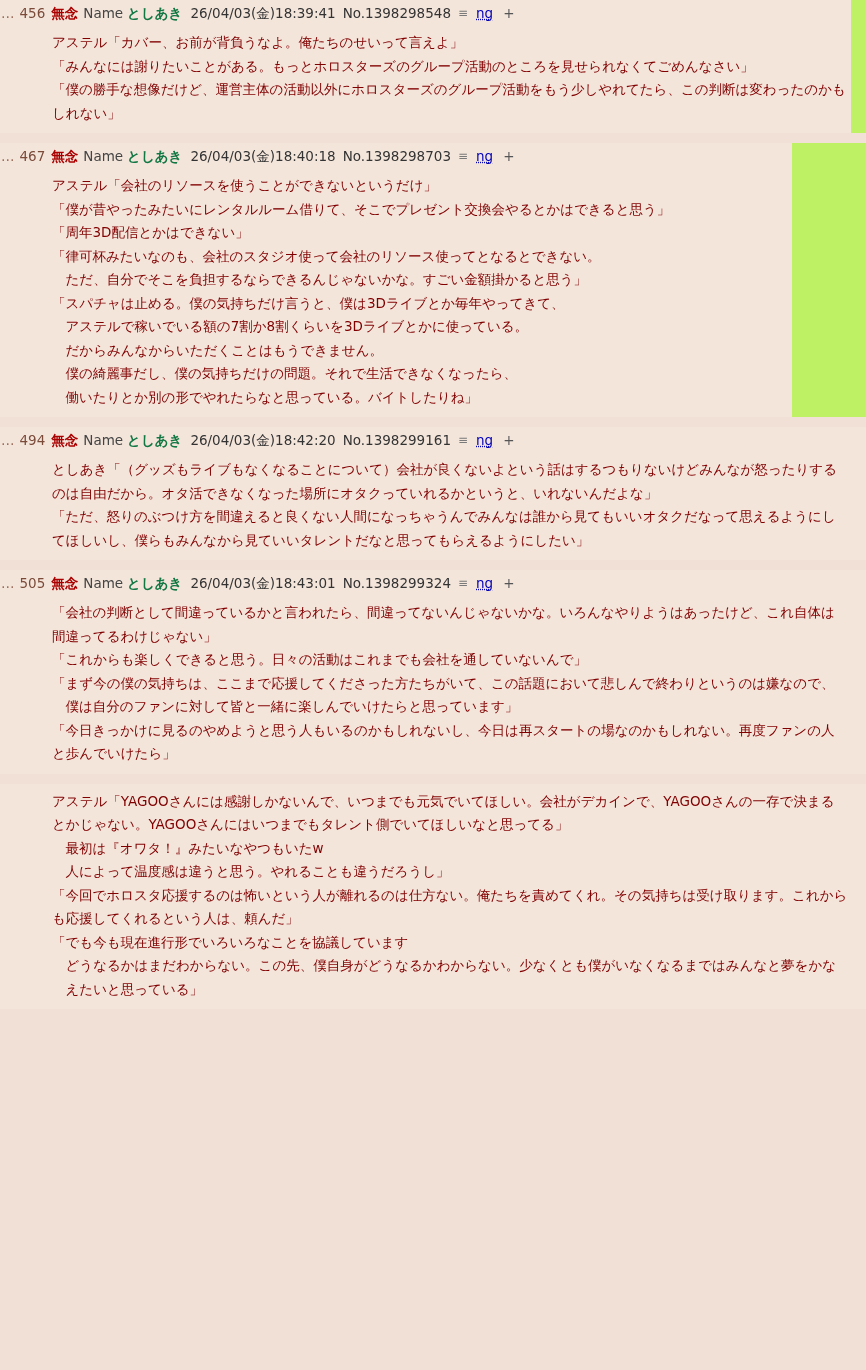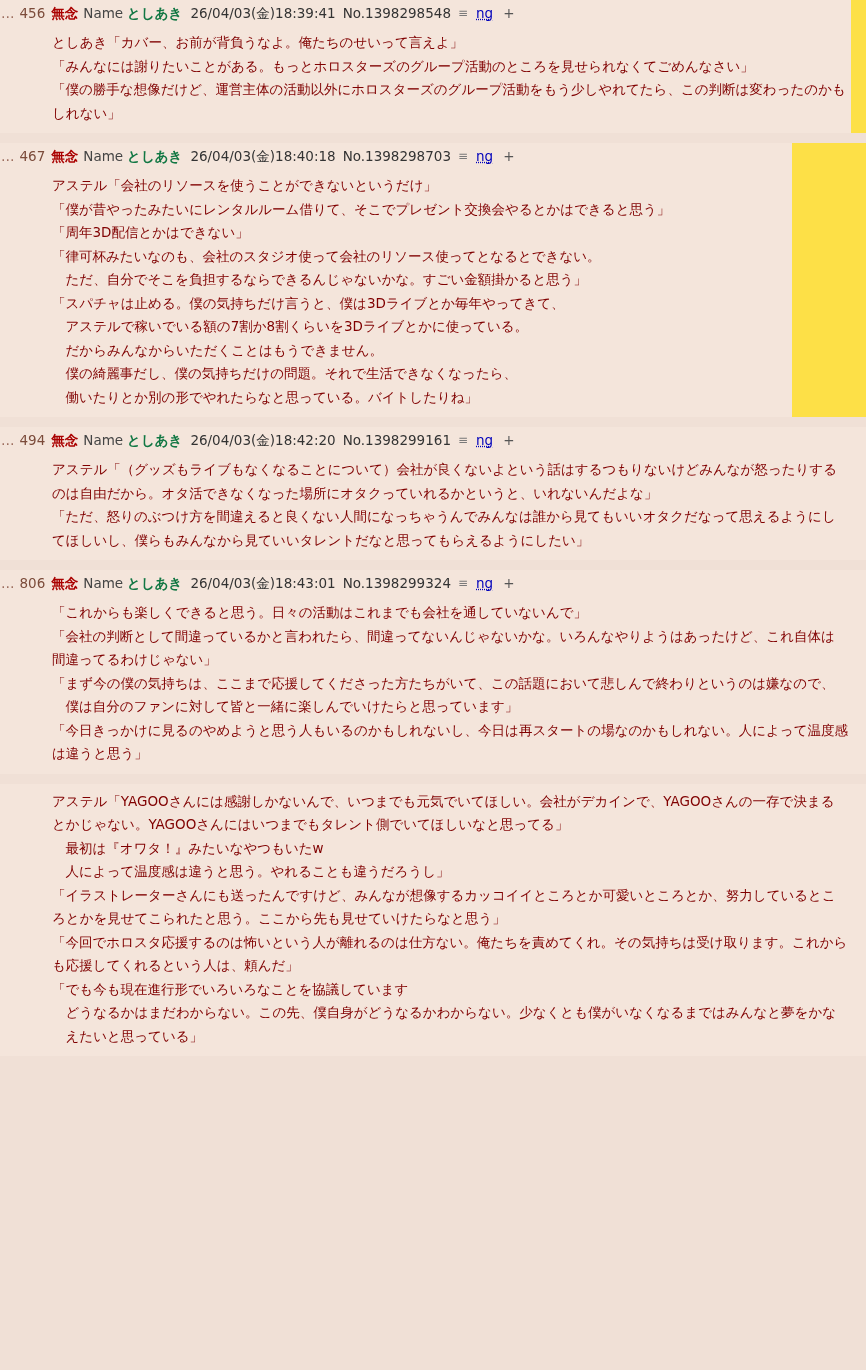--- a/index.html
+++ b/index.html
@@ -12,21 +12,21 @@
     font-family: "DejaVu Sans", "Liberation Sans", sans-serif;
     font-size: 13.5px;
     color: #800000;
     -webkit-font-smoothing: antialiased;
   }
   .thread {
     width: 866px;
   }
   .post {
     position: relative;
-    background: #fde047;
+    background: #bef264;
     margin: 0;
     padding: 0 0 6px 0;
   }
   .post-head {
     font-size: 13.5px;
     line-height: 20px;
     white-space: nowrap;
     padding: 3px 0 2px 0;
   }
   .dots {
@@ -111,21 +111,21 @@
 </style>
 </head>
 <body>
 
 <div class="thread" id="thread">
     <div class="post">
       <div class="band" style="width: 851px;"></div>
       <div class="content">
         <div class="post-head"><span class="dots">…</span><span class="pnum">456</span><span class="muen">無念</span><span class="namelabel">Name</span><span class="name">としあき</span><span class="date">26/04/03(金)18:39:41</span><span class="idno">No.1398298548</span><span class="menu-icon">≡</span><span class="ng">ng</span><span class="plus">+</span></div>
         <div class="body">
-          <p>としあき「カバー、お前が背負うなよ。俺たちのせいって言えよ」</p>
+          <p>アステル「カバー、お前が背負うなよ。俺たちのせいって言えよ」</p>
           <p>「みんなには謝りたいことがある。もっとホロスターズのグループ活動のところを見せられなくてごめんなさい」</p>
           <p>「僕の勝手な想像だけど、運営主体の活動以外にホロスターズのグループ活動をもう少しやれてたら、この判断は変わったのかもしれない」</p>
         </div>
       </div>
     </div>
     <div class="gap"></div>
     <div class="post">
       <div class="band" style="width: 792px;"></div>
       <div class="content">
         <div class="post-head"><span class="dots">…</span><span class="pnum">467</span><span class="muen">無念</span><span class="namelabel">Name</span><span class="name">としあき</span><span class="date">26/04/03(金)18:40:18</span><span class="idno">No.1398298703</span><span class="menu-icon">≡</span><span class="ng">ng</span><span class="plus">+</span></div>
@@ -142,48 +142,47 @@
           <p class="ind">働いたりとか別の形でやれたらなと思っている。バイトしたりね」</p>
         </div>
       </div>
     </div>
     <div class="gap"></div>
     <div class="post">
       <div class="band" style="width: 866px;"></div>
       <div class="content">
         <div class="post-head"><span class="dots">…</span><span class="pnum">494</span><span class="muen">無念</span><span class="namelabel">Name</span><span class="name">としあき</span><span class="date">26/04/03(金)18:42:20</span><span class="idno">No.1398299161</span><span class="menu-icon">≡</span><span class="ng">ng</span><span class="plus">+</span></div>
         <div class="body">
-          <p>アステル「（グッズもライブもなくなることについて）会社が良くないよという話はするつもりないけどみんなが怒ったりするのは自由だから。オタ活できなくなった場所にオタクっていれるかというと、いれないんだよな」</p>
+          <p>としあき「（グッズもライブもなくなることについて）会社が良くないよという話はするつもりないけどみんなが怒ったりするのは自由だから。オタ活できなくなった場所にオタクっていれるかというと、いれないんだよな」</p>
           <p>「ただ、怒りのぶつけ方を間違えると良くない人間になっちゃうんでみんなは誰から見てもいいオタクだなって思えるようにしてほしいし、僕らもみんなから見ていいタレントだなと思ってもらえるようにしたい」</p>
         </div>
       </div>
     </div>
     <div class="gap"></div>
     <div class="post">
       <div class="band" style="width: 866px;"></div>
       <div class="content">
-        <div class="post-head"><span class="dots">…</span><span class="pnum">806</span><span class="muen">無念</span><span class="namelabel">Name</span><span class="name">としあき</span><span class="date">26/04/03(金)18:43:01</span><span class="idno">No.1398299324</span><span class="menu-icon">≡</span><span class="ng">ng</span><span class="plus">+</span></div>
+        <div class="post-head"><span class="dots">…</span><span class="pnum">505</span><span class="muen">無念</span><span class="namelabel">Name</span><span class="name">としあき</span><span class="date">26/04/03(金)18:43:01</span><span class="idno">No.1398299324</span><span class="menu-icon">≡</span><span class="ng">ng</span><span class="plus">+</span></div>
         <div class="body">
+          <p>「会社の判断として間違っているかと言われたら、間違ってないんじゃないかな。いろんなやりようはあったけど、これ自体は間違ってるわけじゃない」</p>
           <p>「これからも楽しくできると思う。日々の活動はこれまでも会社を通していないんで」</p>
-          <p>「会社の判断として間違っているかと言われたら、間違ってないんじゃないかな。いろんなやりようはあったけど、これ自体は間違ってるわけじゃない」</p>
           <p>「まず今の僕の気持ちは、ここまで応援してくださった方たちがいて、この話題において悲しんで終わりというのは嫌なので、</p>
           <p class="ind">僕は自分のファンに対して皆と一緒に楽しんでいけたらと思っています」</p>
-          <p>「今日きっかけに見るのやめようと思う人もいるのかもしれないし、今日は再スタートの場なのかもしれない。人によって温度感は違うと思う」</p>
+          <p>「今日きっかけに見るのやめようと思う人もいるのかもしれないし、今日は再スタートの場なのかもしれない。再度ファンの人と歩んでいけたら」</p>
         </div>
       </div>
     </div>
     <div class="gap"></div>
     <div class="post">
       <div class="band" style="width: 866px;"></div>
       <div class="content">
         <div class="body">
           <p>アステル「YAGOOさんには感謝しかないんで、いつまでも元気でいてほしい。会社がデカインで、YAGOOさんの一存で決まるとかじゃない。YAGOOさんにはいつまでもタレント側でいてほしいなと思ってる」</p>
           <p class="ind">最初は『オワタ！』みたいなやつもいたw</p>
           <p class="ind">人によって温度感は違うと思う。やれることも違うだろうし」</p>
-          <p>「イラストレーターさんにも送ったんですけど、みんなが想像するカッコイイところとか可愛いところとか、努力しているところとかを見せてこられたと思う。ここから先も見せていけたらなと思う」</p>
           <p>「今回でホロスタ応援するのは怖いという人が離れるのは仕方ない。俺たちを責めてくれ。その気持ちは受け取ります。これからも応援してくれるという人は、頼んだ」</p>
           <p>「でも今も現在進行形でいろいろなことを協議しています</p>
           <p class="ind">どうなるかはまだわからない。この先、僕自身がどうなるかわからない。少なくとも僕がいなくなるまではみんなと夢をかなえたいと思っている」</p>
         </div>
       </div>
     </div>
     <div class="gap"></div>
   </div>
 
 </body></html>

